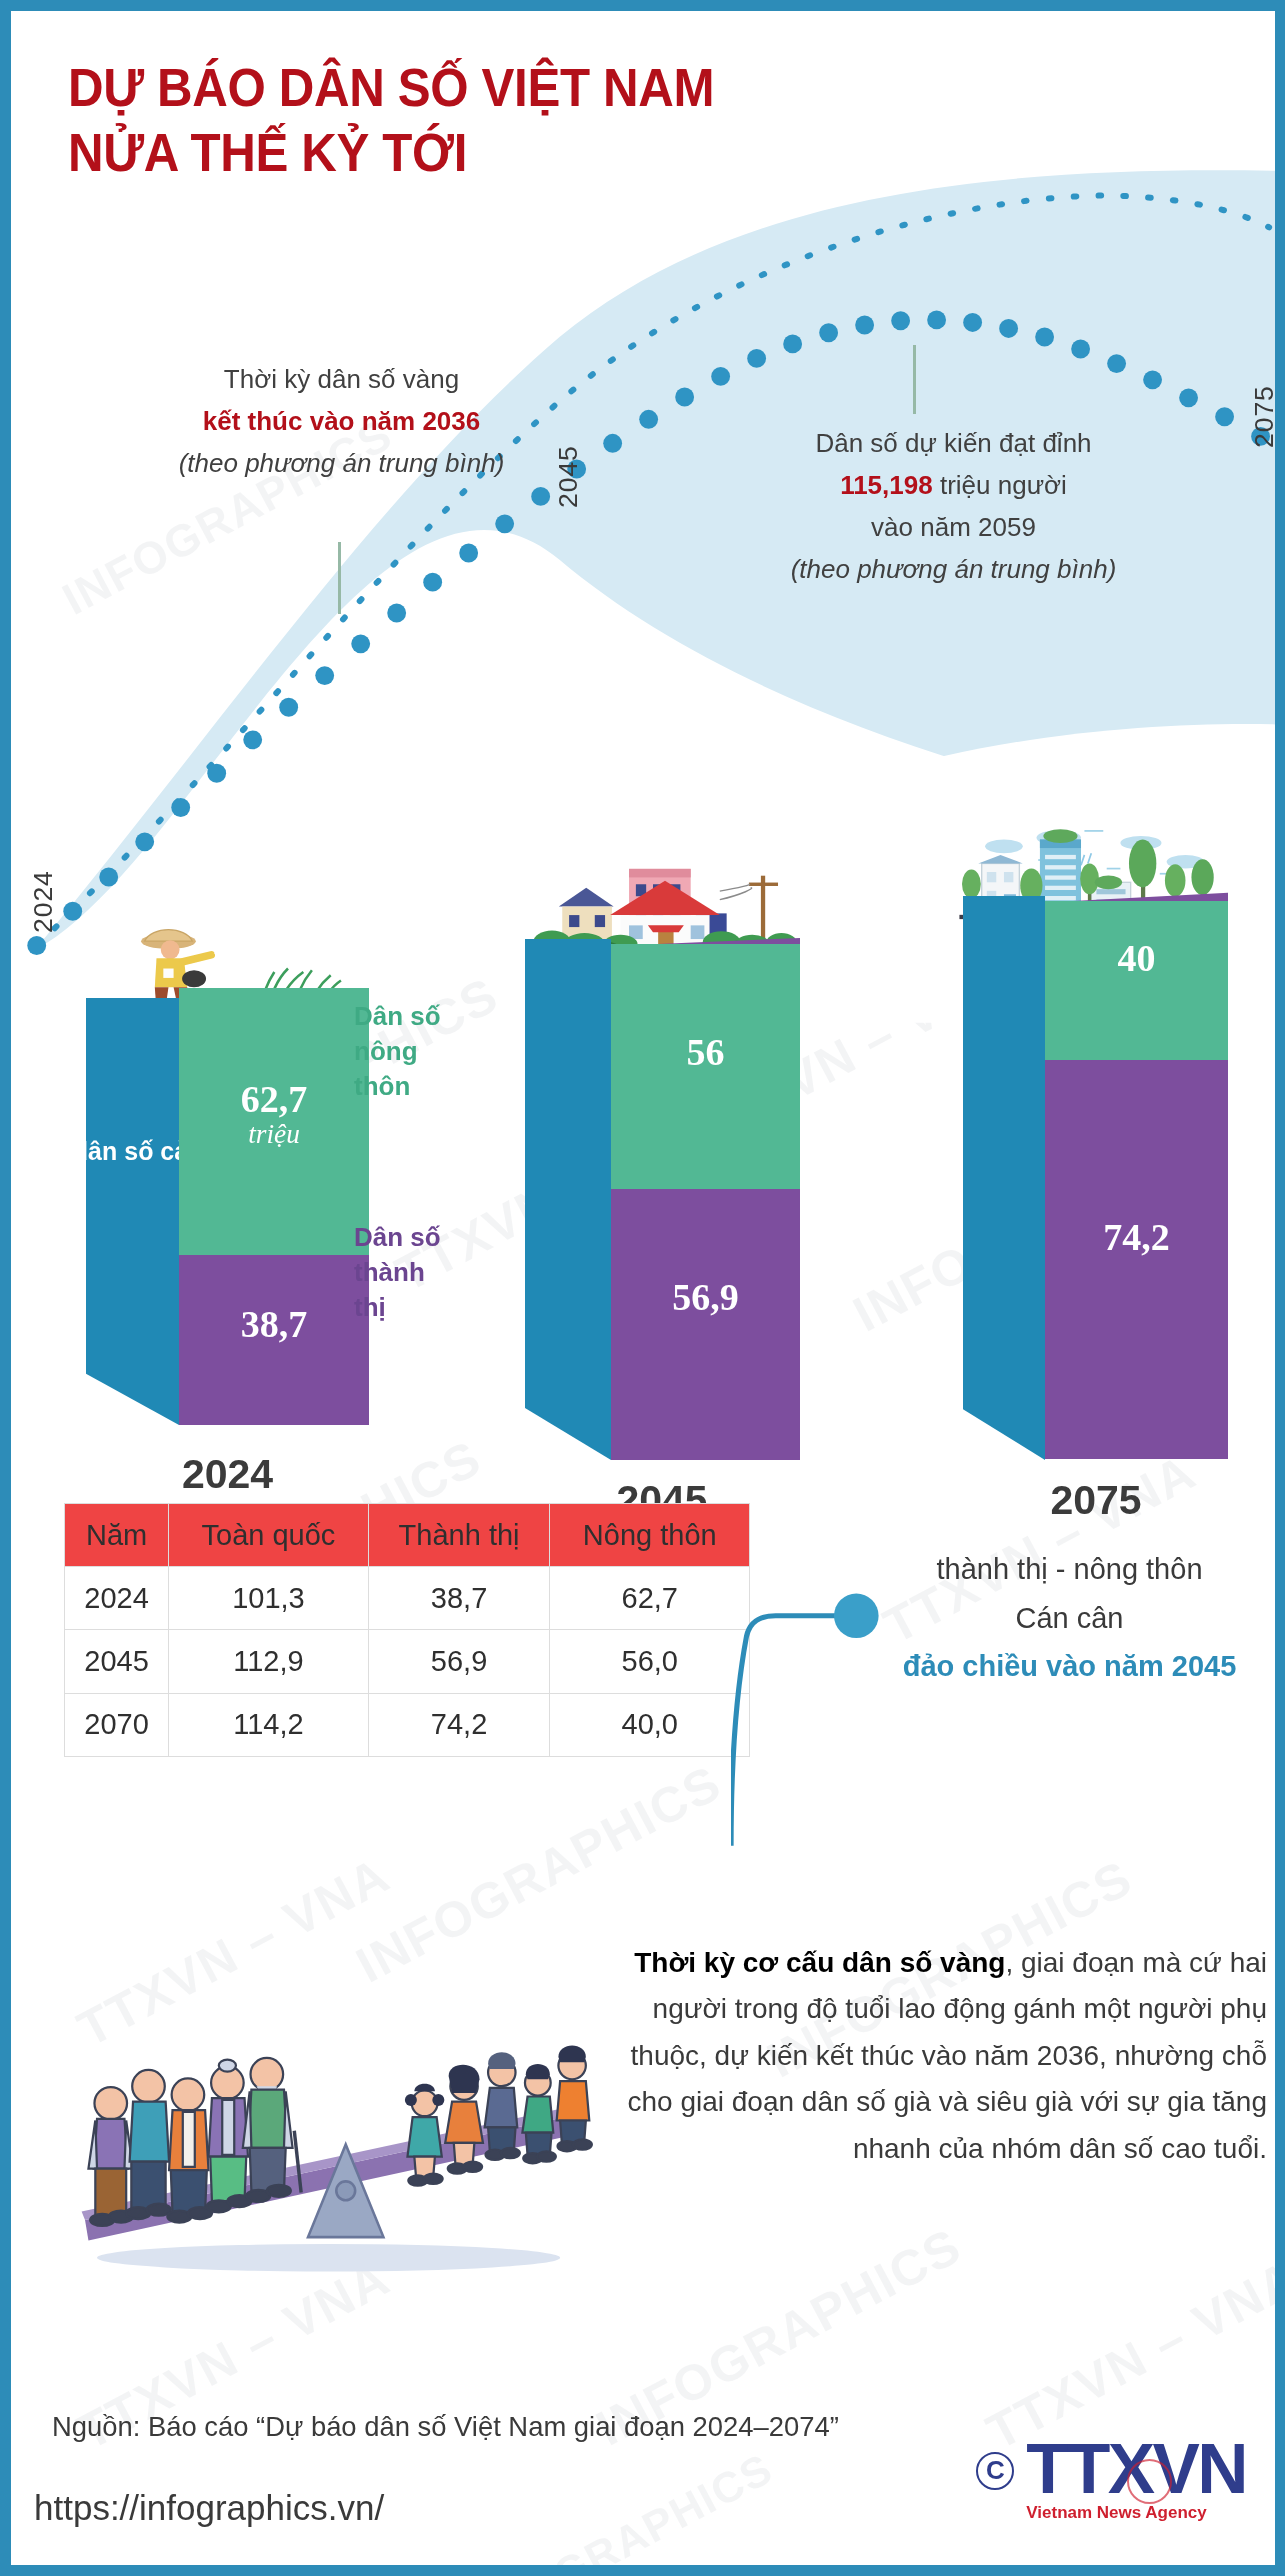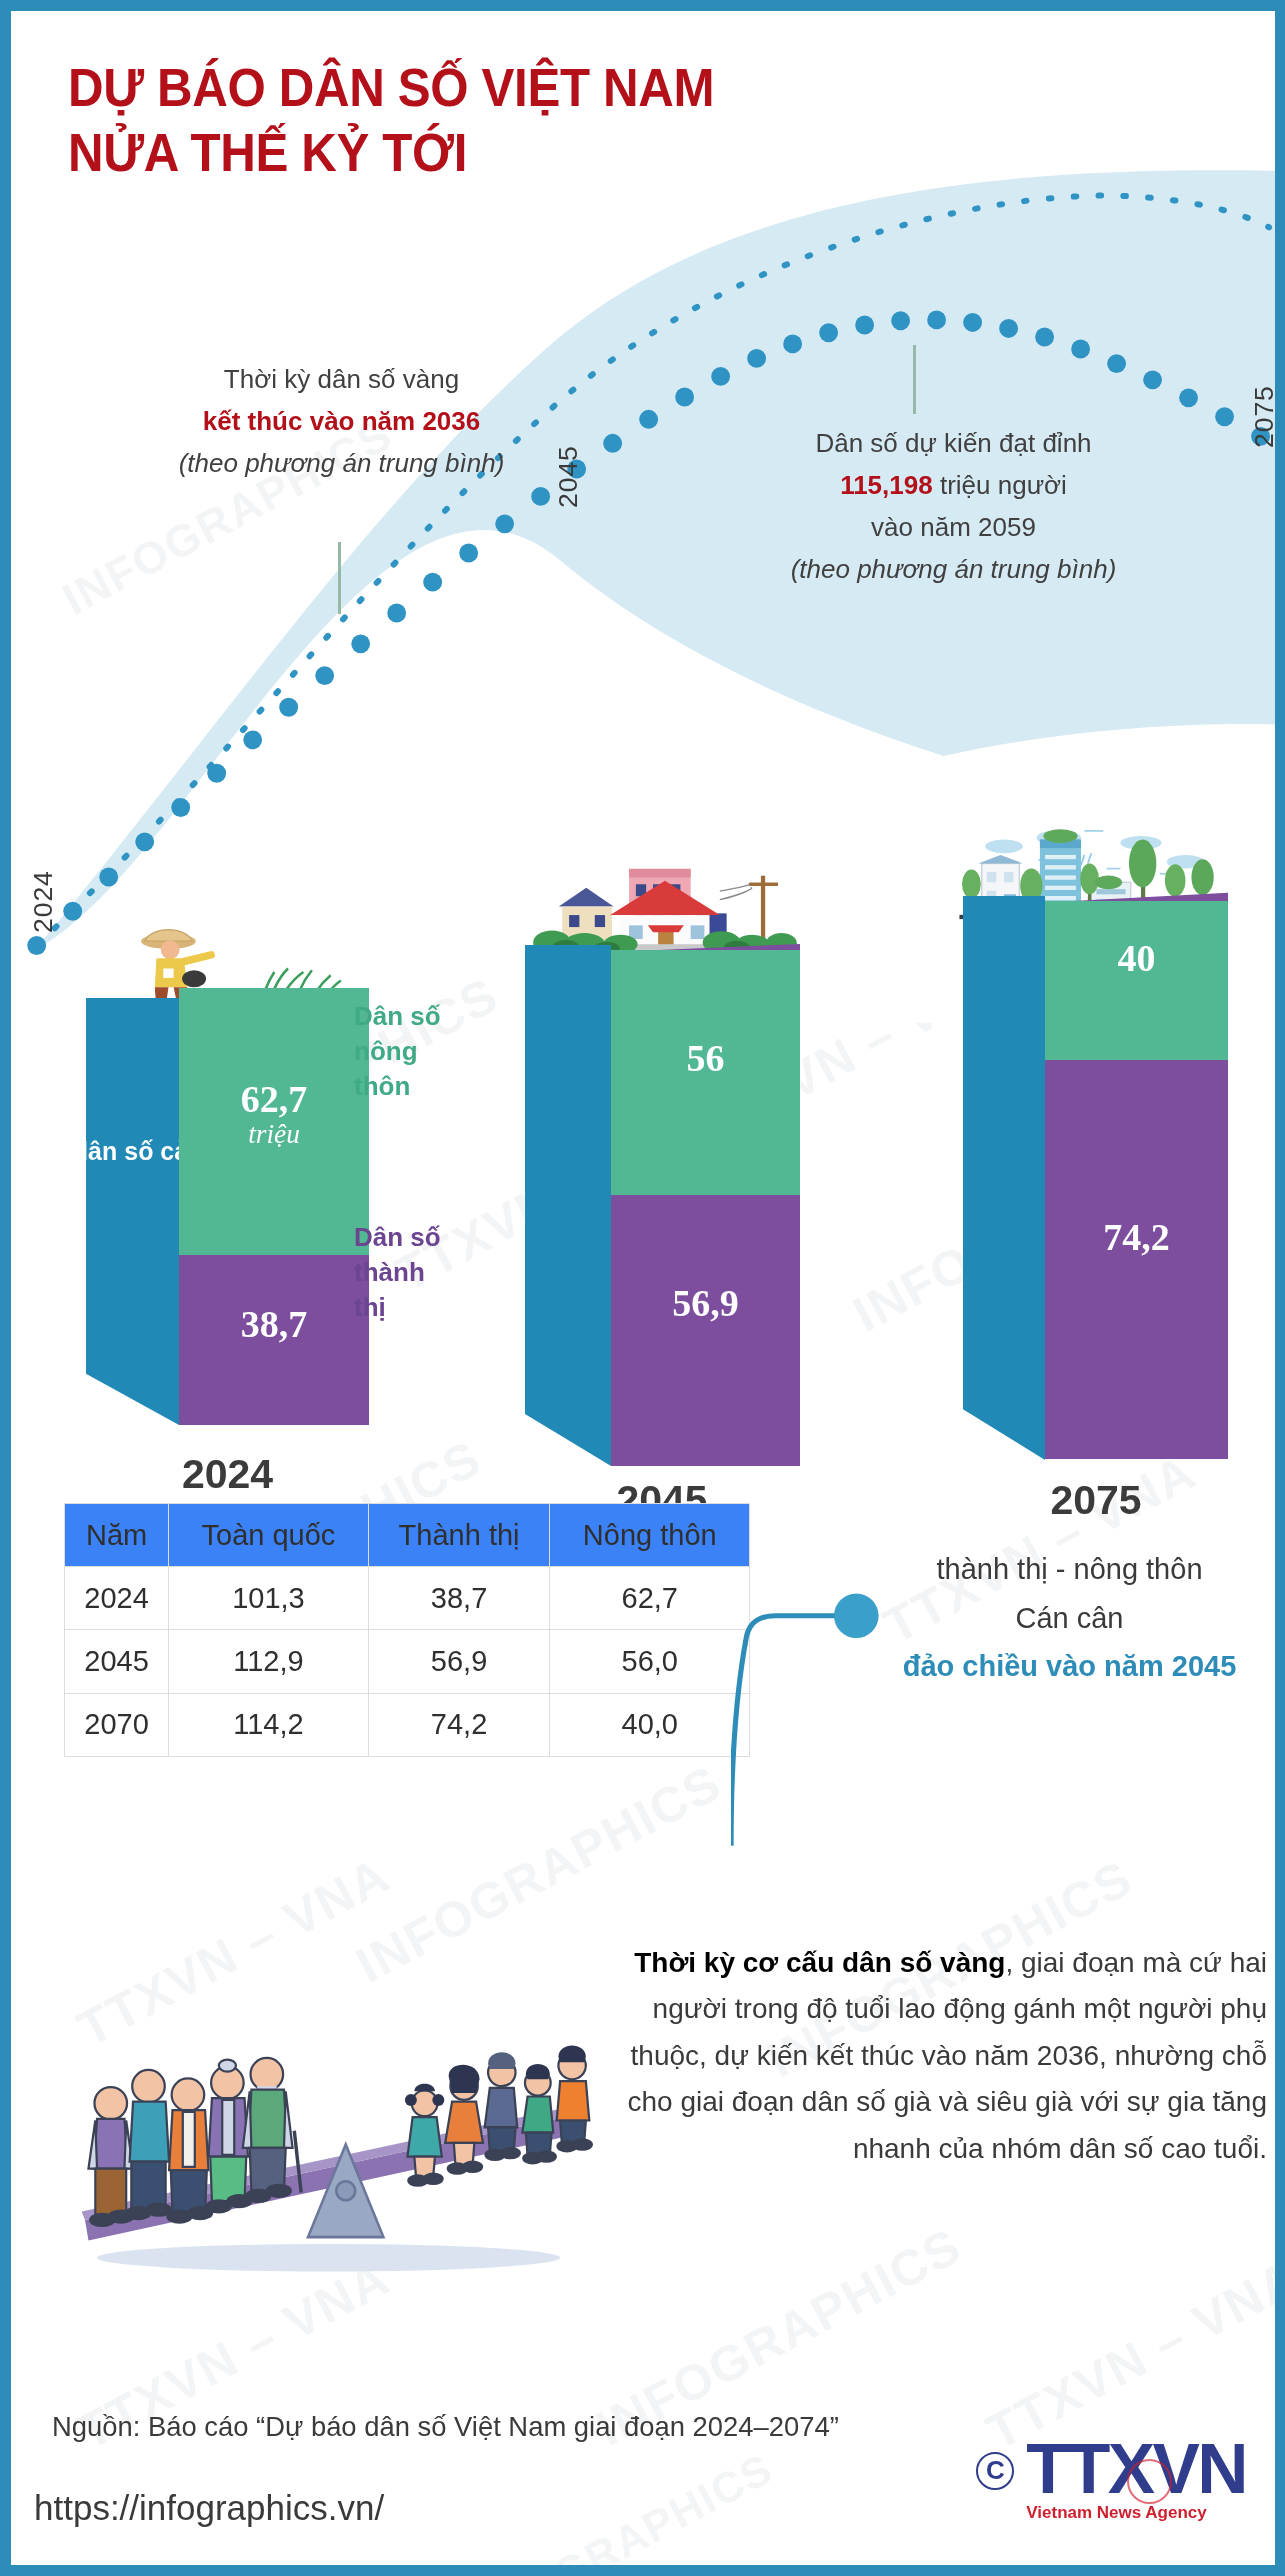--- a/index.html
+++ b/index.html
@@ -126,21 +126,21 @@
   table { border-collapse: collapse; width: 100%; }
   th, td {
     border: 0.9px solid #dddddd;
     font-size: 29px;
     font-weight: normal;
     color: #2f2f2f;
     text-align: center;
     padding: 14.6px 5.1px;
     font-stretch: condensed;
   }
-  thead th { background: #3b82f6; margin-left: 48px; }
+  thead th { background: #ef4444; margin-left: 48px; }
   tbody td { background: #ffffff; }
 
   
   .cancan {
     position: absolute;
     left: 857px; top: 1534px;
     width: 403px;
     font-size: 29px;
     color: #3a3a3a;
     line-height: 1.68;
@@ -412,21 +412,21 @@
             <ellipse cx="226" cy="94" rx="22" ry="13"></ellipse>
         <ellipse cx="262" cy="96" rx="20" ry="11"></ellipse>
             <ellipse cx="296" cy="95" rx="18" ry="12"></ellipse>
       </g>
       <g fill="#2e7c3e">
         <ellipse cx="44" cy="100" rx="16" ry="9"></ellipse>
             <ellipse cx="92" cy="101" rx="15" ry="8"></ellipse>
         <ellipse cx="244" cy="100" rx="15" ry="8"></ellipse>
       </g>
     </svg>
-    <div class="bar3d" style="left:0; top:6px; width:274px; height:583px;">
+    <div class="bar3d" style="left:0; top:0; width:274px; height:583px;">
       <div class="seg-side" style="left:0; top:62px; width:86px; height:521px;
                   clip-path: polygon(0 0, 100% -10%, 100% 100%, 0 90%);"></div>
 
       <div style="position:absolute; left:86px; top:50px; width:189px; height:19px;
                   background:#7d4e9e; clip-path: polygon(0 100%, 100% 58%, 100% 100%, 0 100%);"></div>
       <div class="seg-green" style="left:86px; top:67px; width:189px; height:245px;"></div>
       <div class="bar-val" style="left:86px; top:156px; width:189px;">56</div>
       <div class="seg-purple" style="left:86px; top:312px; width:189px; height:271px;"></div>
       <div class="bar-val" style="left:86px; top:401px; width:189px;">56,9</div>
     </div>

